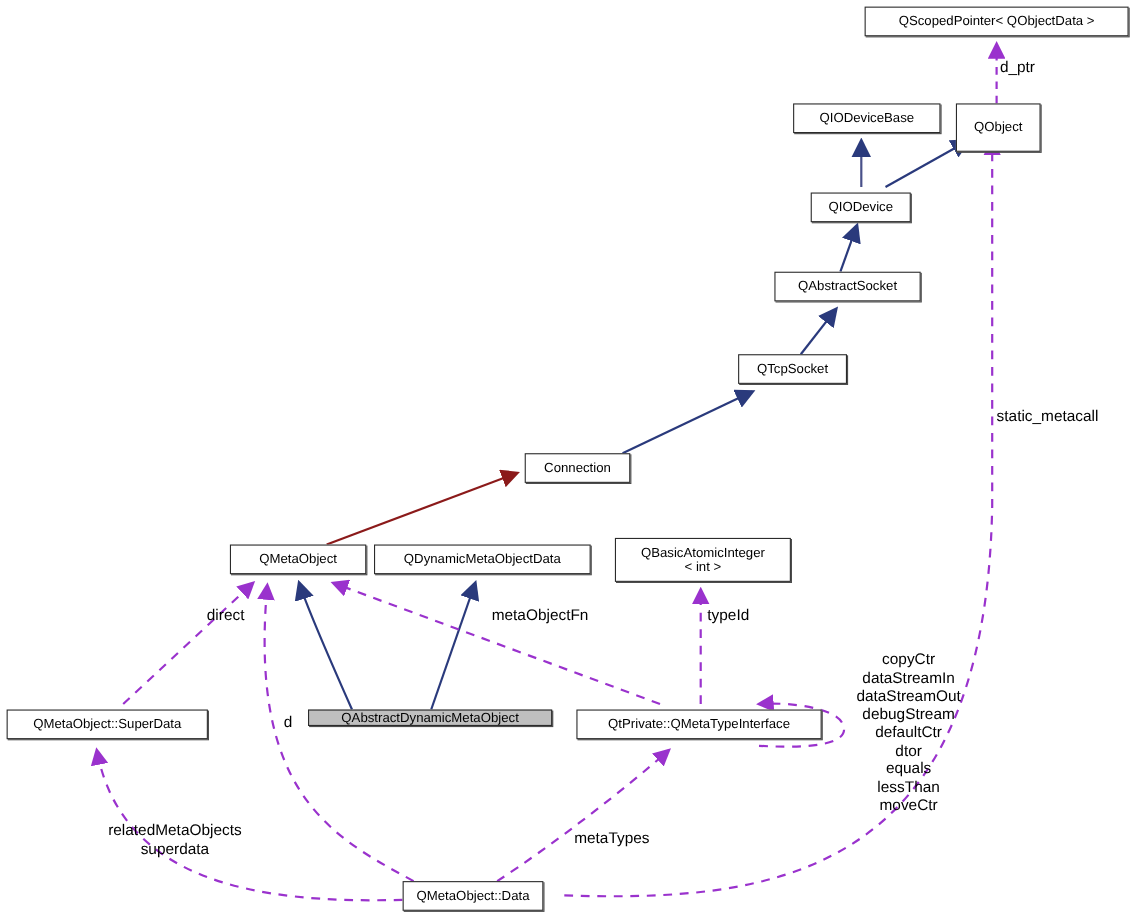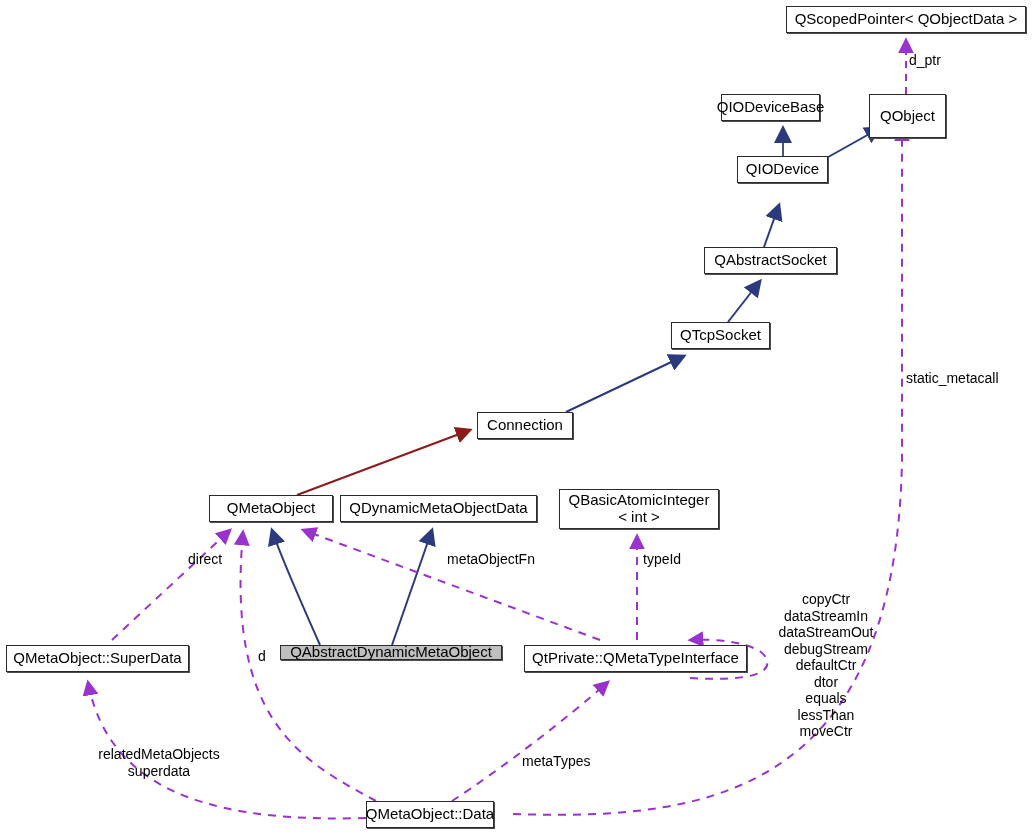--- a/index.html
+++ b/index.html
@@ -22,21 +22,21 @@
     width: 1032px;
     height: 833px;
     pointer-events: none;
   }
   .node {
     position: absolute;
     box-sizing: border-box;
     border: 1px solid #2b2b2b;
     background: #ffffff;
     color: #000000;
-    font-size: 15px;
+    font-size: 12px;
     line-height: 1.12;
     display: flex;
     align-items: center;
     justify-content: center;
     text-align: center;
     white-space: pre-line;
     box-shadow: 1px 1px 0 0 #4d4d4d;
     z-index: 3;
   }
   .node.filled {
@@ -137,25 +137,25 @@
       <path d="M 452 801 C 500 770, 570 716, 608 682" stroke="#9a32cd" stroke-width="2" stroke-dasharray="8,7" fill="none" marker-end="url(#arrow-usage)"></path>
     </g>
 
     <g>
       <path d="M 513 814 C 700 820, 896 800, 902 460 L 902 128" stroke="#9a32cd" stroke-width="2" stroke-dasharray="8,7" fill="none" marker-end="url(#arrow-usage)"></path>
     </g>
   </svg>
 
   <div class="node" style="left:786px; top:6px; width:240px; height:27px;">QScopedPointer&lt; QObjectData &gt;</div>
 
-  <div class="node" style="left:721px; top:94px; width:99px; height:27px;">QIODeviceBase</div>
+  <div class="node" style="left:721px; top:94px; width:134px; height:27px;">QIODeviceBase</div>
 
   <div class="node" style="left:869px; top:94px; width:77px; height:44px;">QObject</div>
 
-  <div class="node" style="left:737px; top:156px; width:91px; height:27px;">QIODevice</div>
+  <div class="node" style="left:737px; top:175px; width:91px; height:27px;">QIODevice</div>
 
   <div class="node" style="left:704px; top:247px; width:133px; height:27px;">QAbstractSocket</div>
 
   <div class="node" style="left:671px; top:322px; width:99px; height:27px;">QTcpSocket</div>
 
   <div class="node" style="left:477px; top:412px; width:96px; height:27px;">Connection</div>
 
   <div class="node" style="left:209px; top:495px; width:124px; height:27px;text-align:center;">QMetaObject</div>
 
   <div class="node" style="left:340px; top:495px; width:197px; height:27px;">QDynamicMetaObjectData</div>

